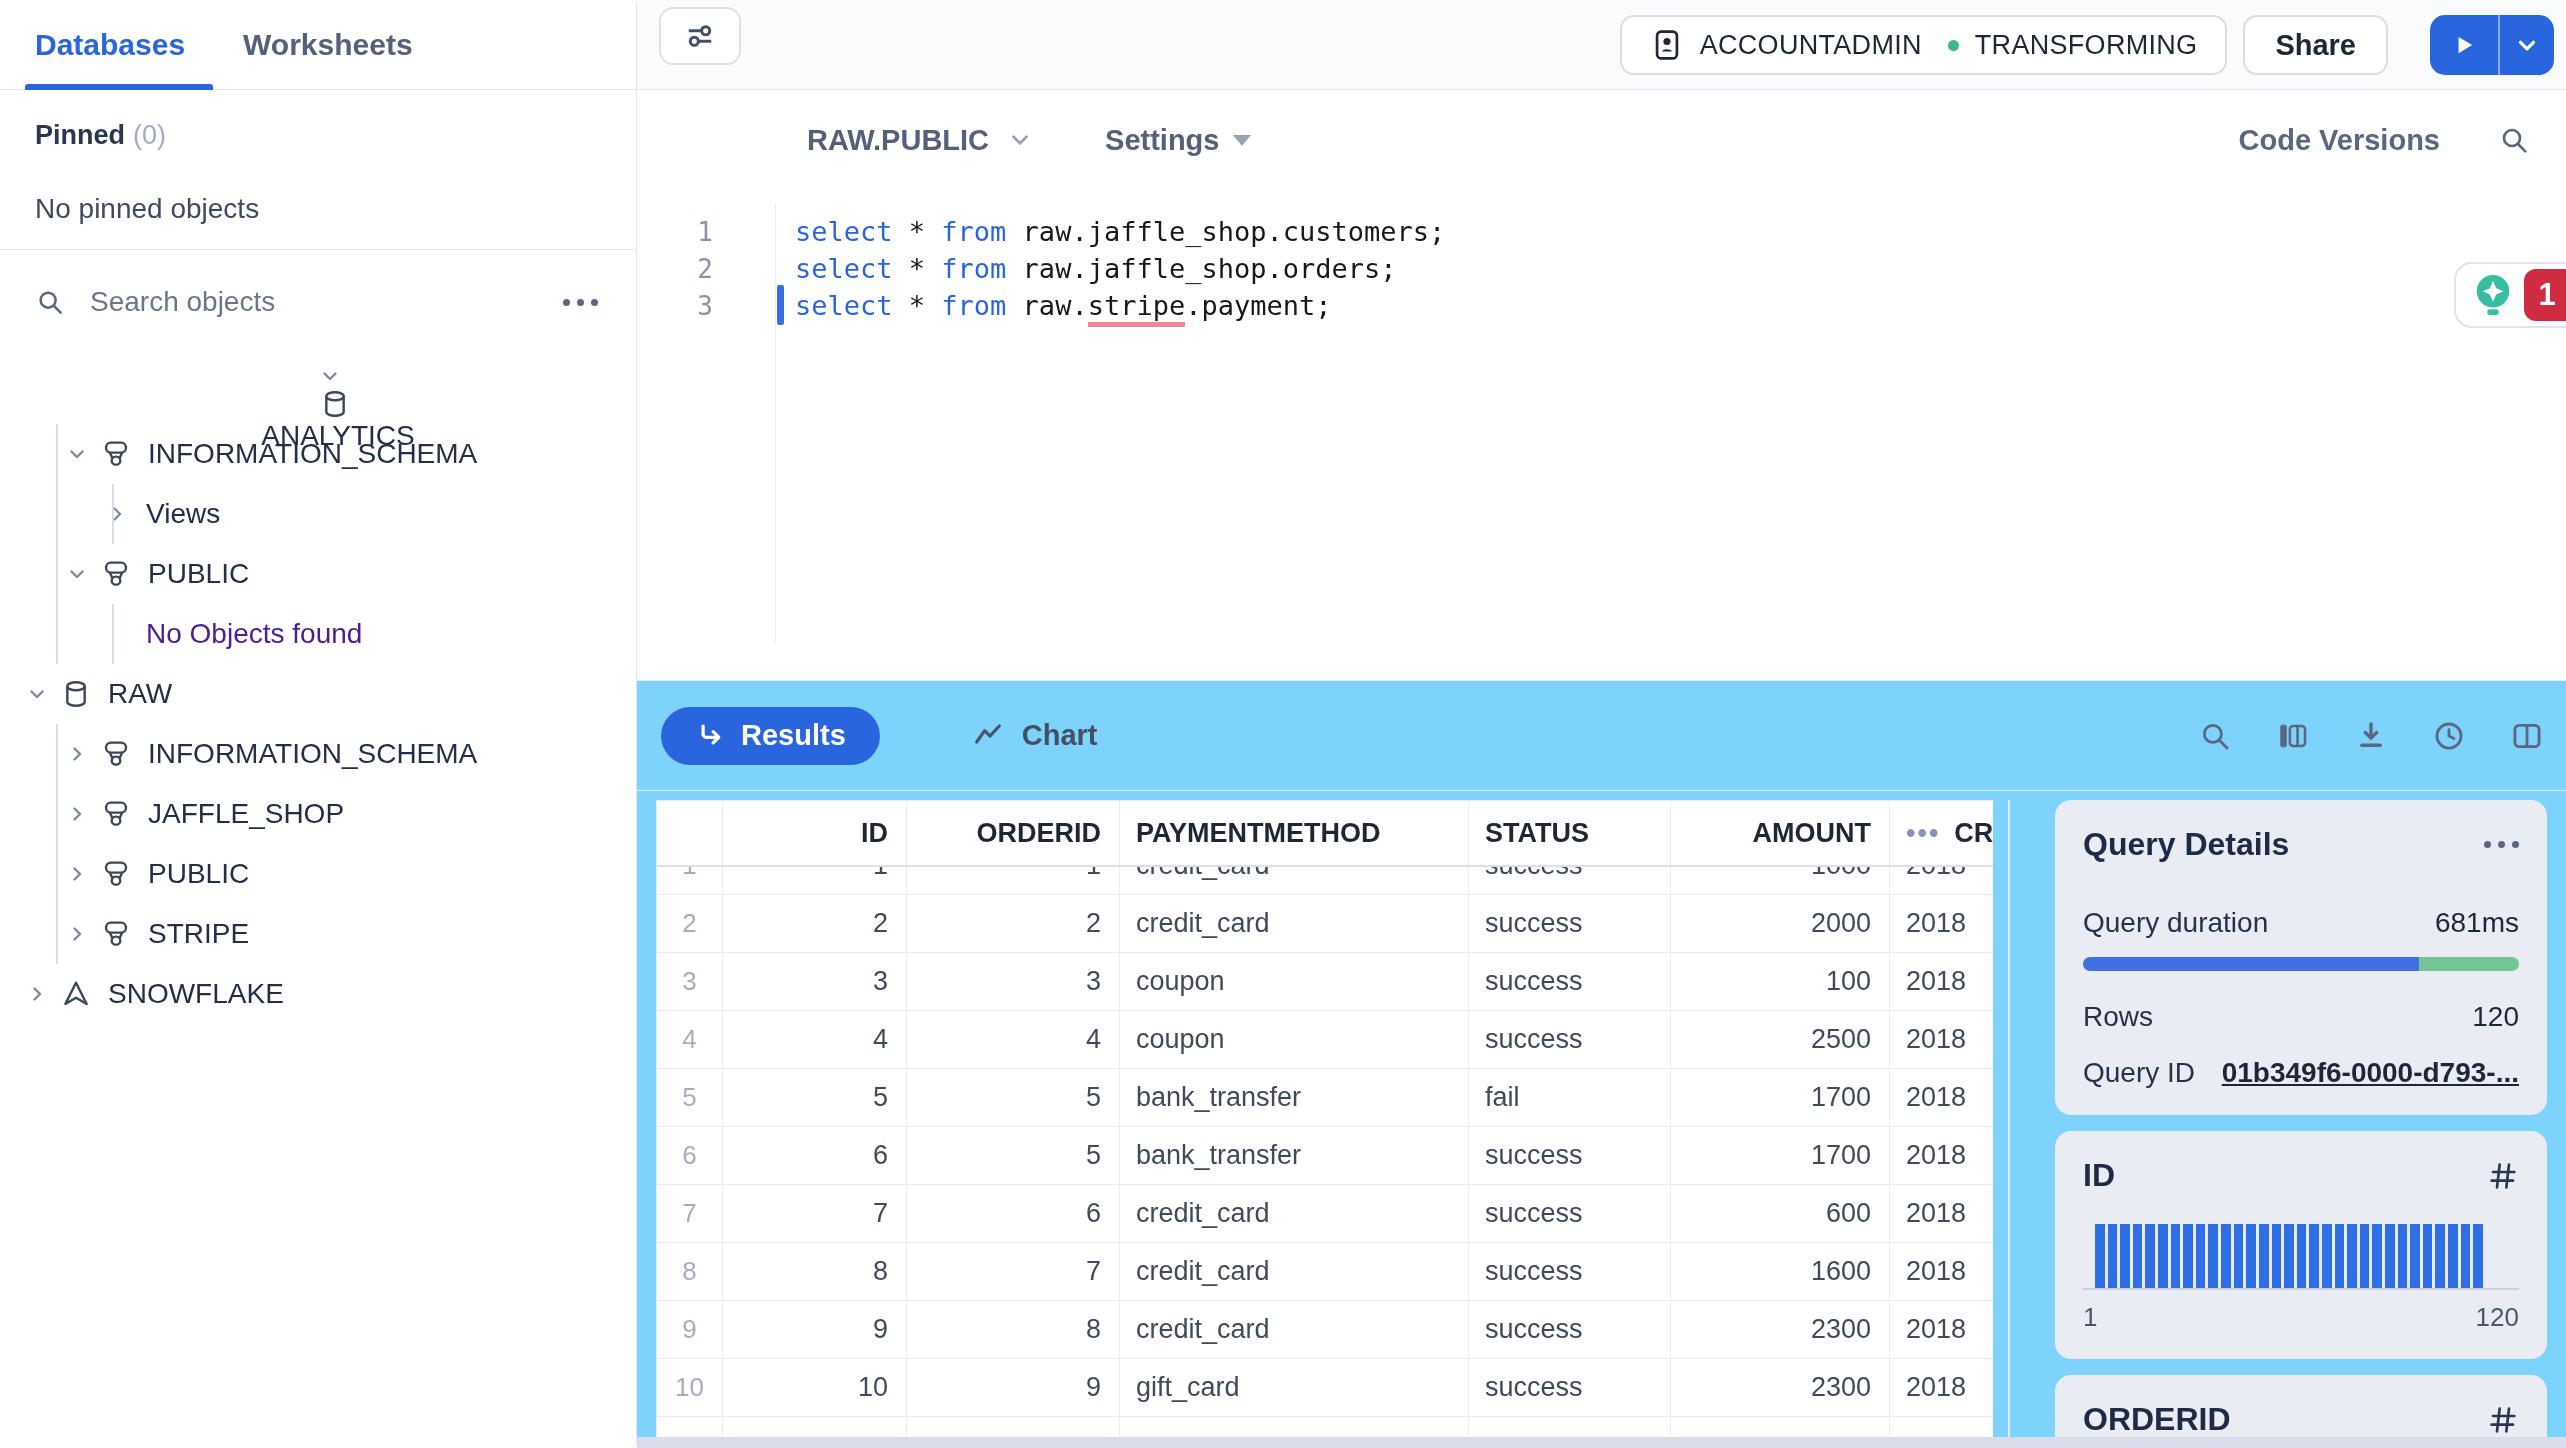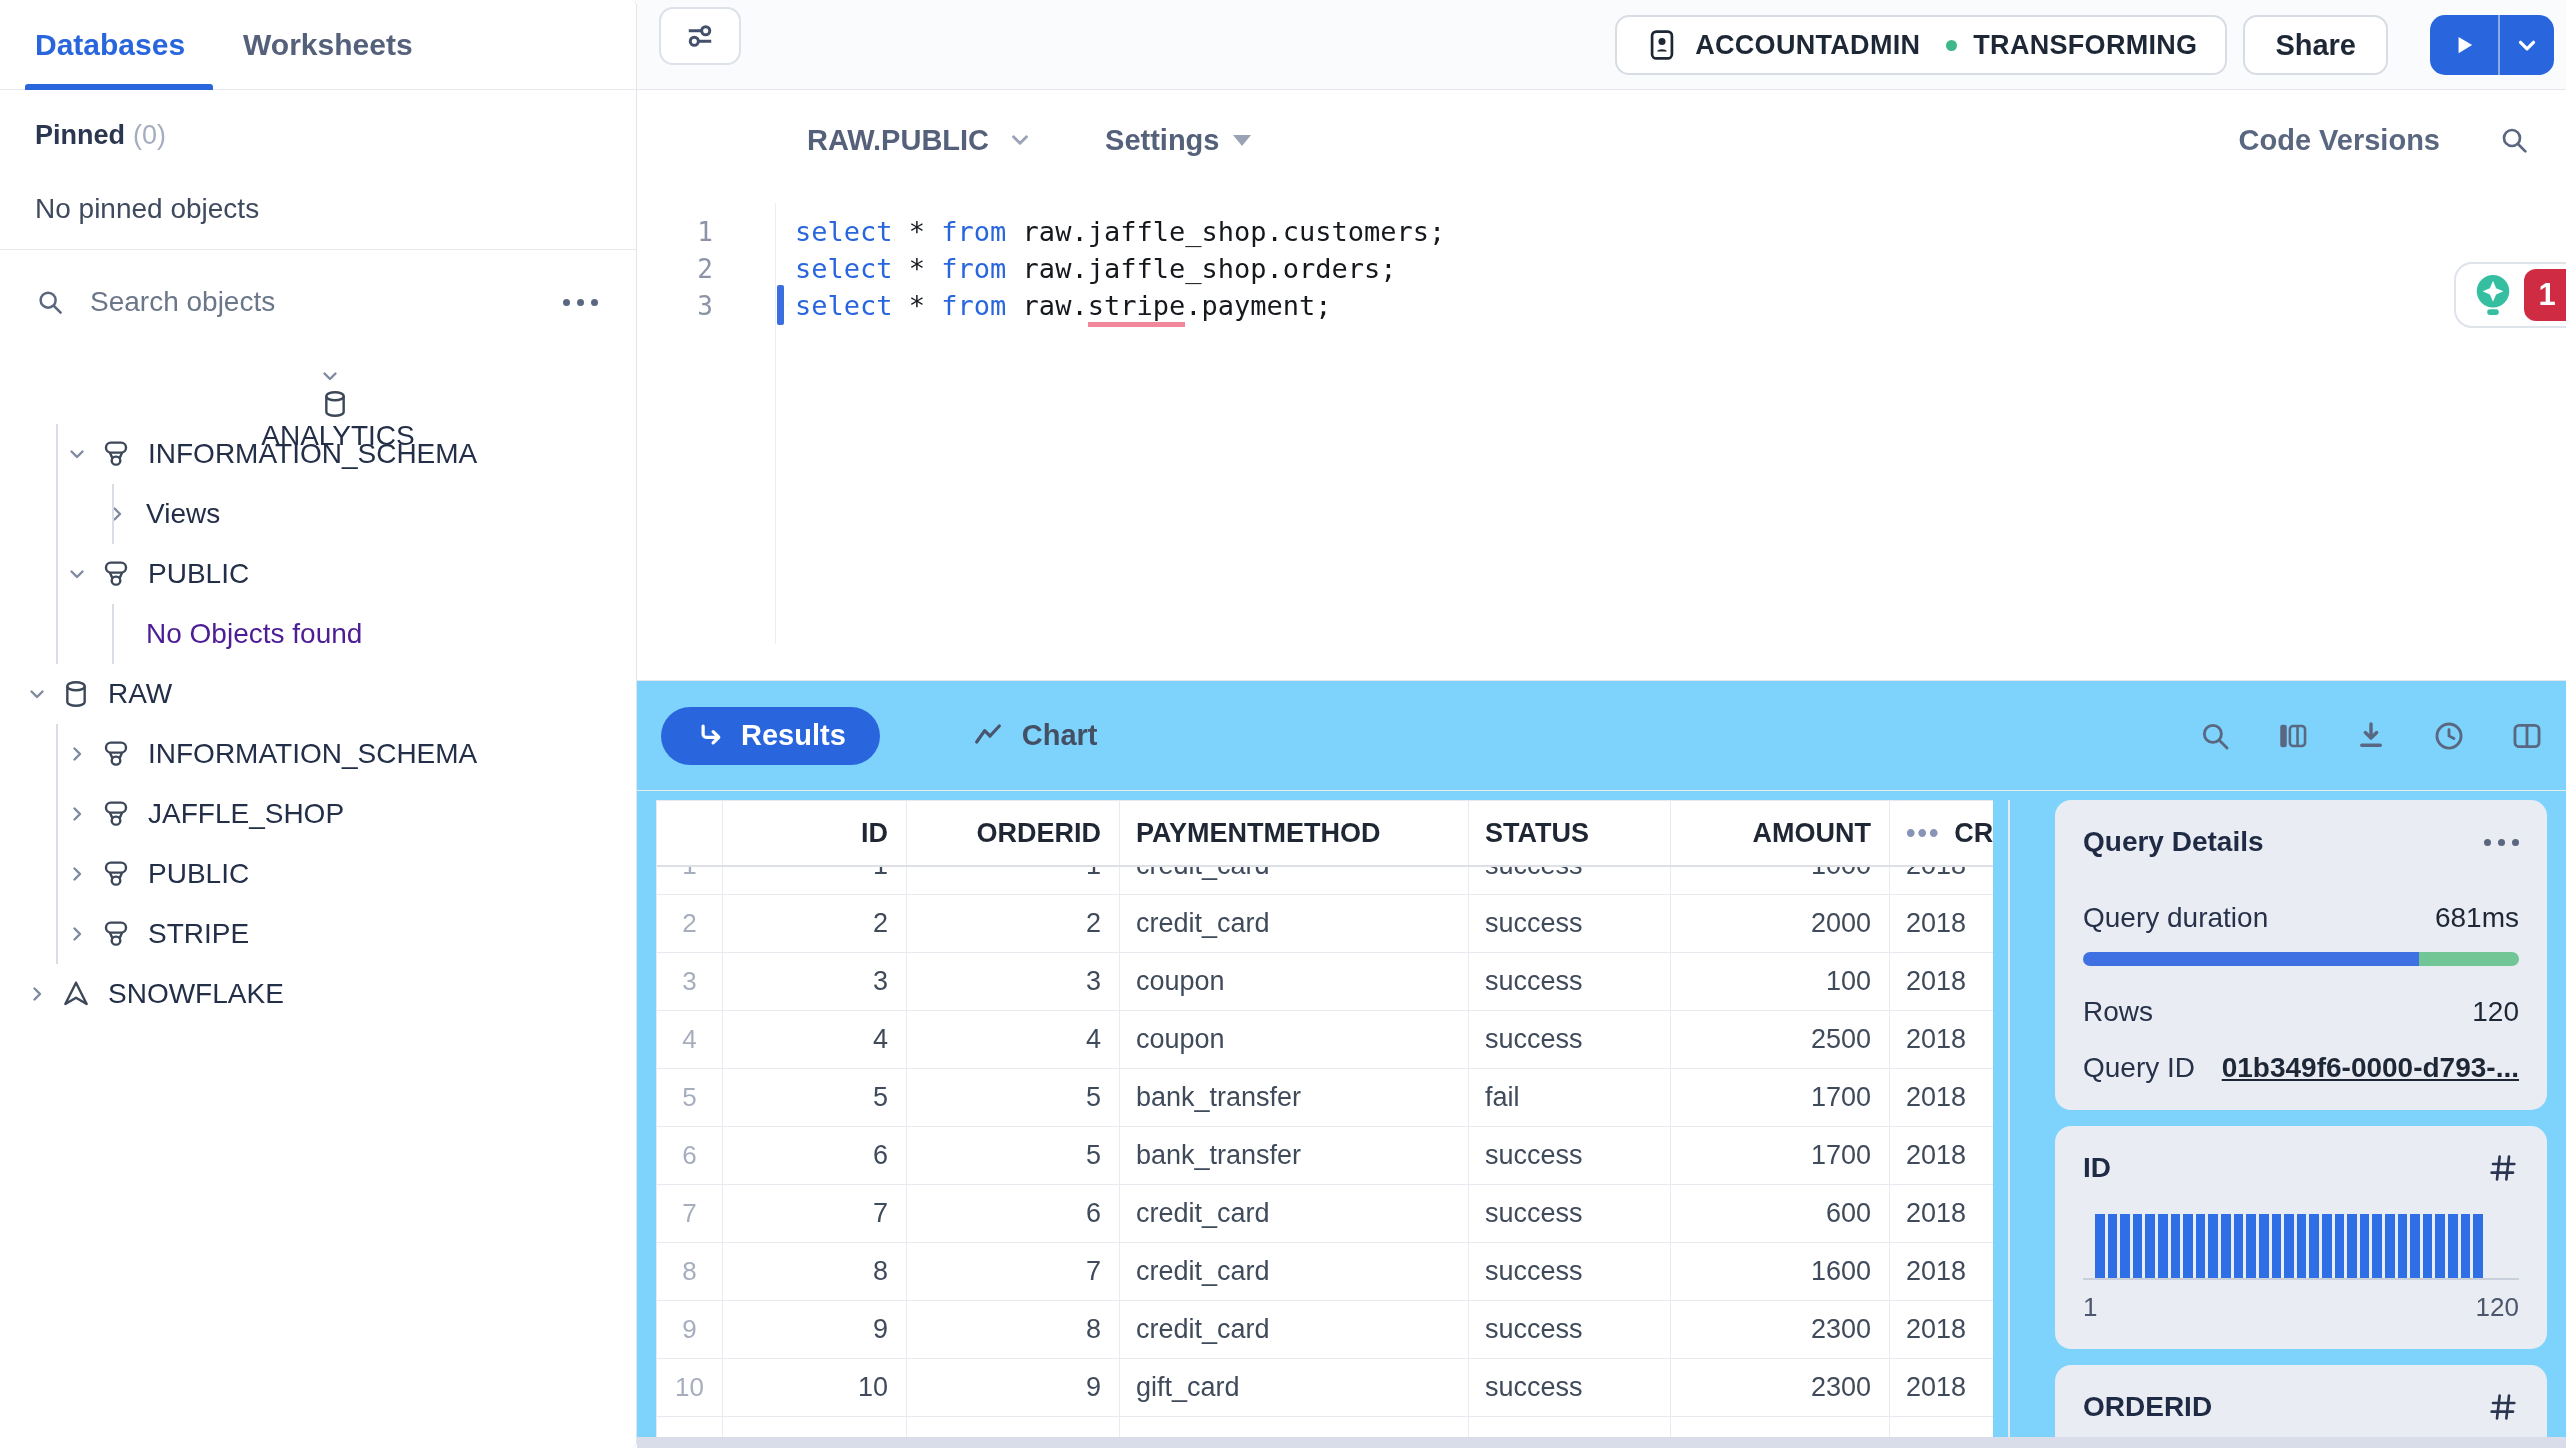--- a/index.html
+++ b/index.html
@@ -44,21 +44,21 @@
 
   .topbar { position:absolute; left:0; right:0; top:0; height:90px; background:#fafbfd;
             border-bottom:1px solid #e4e7ec; display:flex; align-items:center; }
   .filter-btn { position:absolute; left:22px; top:7px; width:82px; height:58px;
                 background:#fff; border:2px solid #dde1e9; border-radius:14px;
                 display:flex; align-items:center; justify-content:center; cursor:pointer; }
   .topbar-right { position:absolute; right:12px; top:0; height:90px; display:flex;
                   align-items:center; gap:16px; }
   .context-pill { height:60px; background:#fff; border:2px solid #d8dce4; border-radius:14px;
                   display:flex; align-items:center; padding:0 28px; gap:16px; cursor:pointer; }
-  .context-pill .role, .context-pill .wh { font-size:27px; font-weight:700; color:#1d2735;
+  .context-pill .role, .context-pill .wh { font-size:27px; font-weight:400; color:#1d2735;
                   letter-spacing:.3px; }
   .green-dot { width:11px; height:11px; border-radius:50%; background:#3eb88a; margin-left:10px; }
   .share-btn { height:60px; background:#fff; border:2px solid #d8dce4; border-radius:14px;
                padding:0 30px; font-size:29px; font-weight:700; color:#1d2735; cursor:pointer;
                font-family:"Liberation Sans", sans-serif; }
   .run-split { height:60px; margin-left:26px; display:flex; border-radius:15px; overflow:hidden; }
   .run-play { width:70px; background:#2966dd; display:flex; align-items:center;
               justify-content:center; cursor:pointer; border-right:2px solid rgba(255,255,255,.45); }
   .run-caret { width:54px; background:#2966dd; display:flex; align-items:center;
                justify-content:center; cursor:pointer; }
@@ -127,21 +127,21 @@
   .brow .rownum { font-size:26px; color:#a6aebe; }
   .col-dots { color:#8893b8; font-weight:700; letter-spacing:2px; margin-right:14px; }
 
   .vline { position:absolute; left:1371px; top:9px; bottom:0; width:2px; background:#e6e9ef; }
   .hscroll { position:absolute; left:0; right:0; bottom:0; height:11px; background:#d9dde9; }
 
   
   .details { position:absolute; left:1418px; top:9px; width:492px; }
   .card { background:#e9ecf3; border-radius:16px; padding:26px 28px; margin-bottom:16px; }
   .card-head { display:flex; align-items:center; justify-content:space-between; }
-  .card-title { font-size:28px; font-weight:600; color:#1f2a44; }
+  .card-title { font-size:32px; font-weight:600; color:#1f2a44; }
   .qd-row { display:flex; justify-content:space-between; align-items:center; margin-top:30px; }
   .qd-label { font-size:28px; color:#27324a; }
   .qd-value { font-size:28px; color:#1d2735; }
   .qd-bar { margin-top:18px; height:14px; border-radius:7px; overflow:hidden; display:flex; }
   .qd-bar .seg-blue { background:#3f71e3; }
   .qd-bar .seg-green { background:#72c696; }
   .qd-link { font-size:28px; font-weight:600; color:#1d2735; text-decoration:underline; cursor:pointer; }
   .hist { position:relative; margin-top:30px; }
   .hist-bars { display:flex; align-items:flex-end; gap:3px; }
   .hist-bars i { flex:1; background:#2e6fe6; display:block; }

